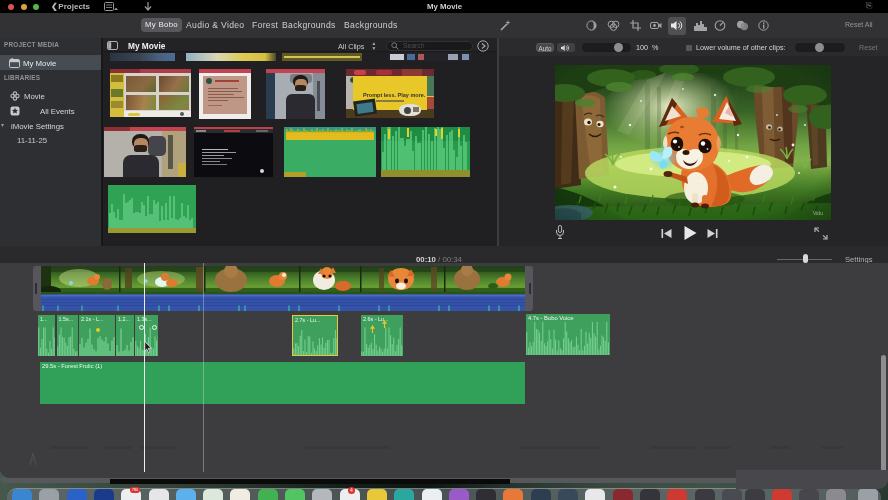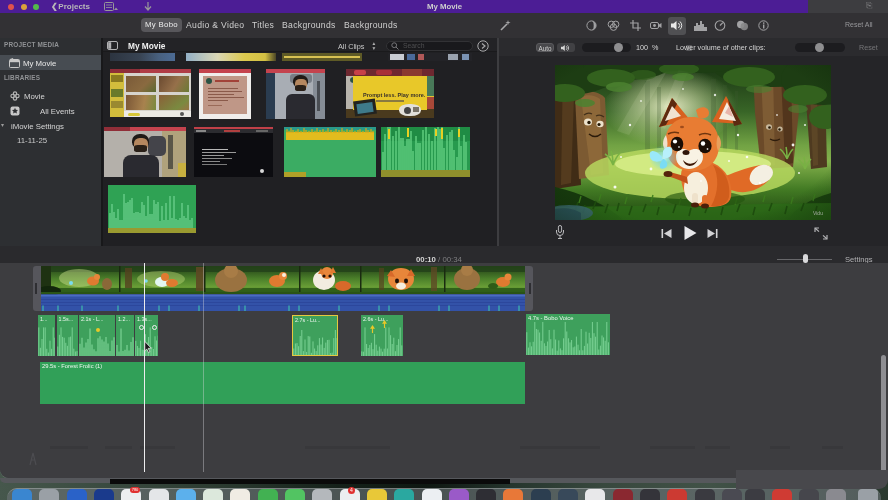--- a/index.html
+++ b/index.html
@@ -6,21 +6,21 @@
   html,body { width:888px; height:500px; overflow:hidden; background:#1e2a22; font-family:"Liberation Sans", sans-serif; }
   .abs { position:absolute; }
   #stage { position:relative; width:888px; height:500px; overflow:hidden; }
   
   #desktop { left:0; top:0; width:888px; height:500px;
     background:linear-gradient(90deg,#46574c 0%,#3c4d42 10%,#2b3a30 25%,#15211a 38%,#0e1711 48%,#26362e 58%,#38483e 68%,#415247 80%,#33433a 92%,#2a392f 100%); }
   #dock { left:7px; top:487.5px; width:874px; height:30px; background:rgba(105,112,116,.66); border-radius:10px; border-top:1px solid rgba(255,255,255,.25); }
   .dicon { position:absolute; top:489px; width:20px; height:20px; border-radius:5px; }
   
   #win { left:0; top:0; width:888px; height:478px; background:#3d3d40; border-radius:0 0 9px 9px; overflow:hidden; box-shadow:0 1px 0 rgba(255,255,255,.12); }
-  #titlebar { left:0; top:0; width:808px; height:13px; background:#4c1d95; }
+  #titlebar { left:0; top:0; width:888px; height:13px; background:#000000; }
   .tl { position:absolute; top:3.5px; width:6px; height:6px; border-radius:50%; }
   #toolrow { left:0; top:13px; width:888px; height:25px; background:#323134; }
   .tab { position:absolute; top:17.5px; height:14px; line-height:14px; font-size:8.6px; color:#cfcfcf; letter-spacing:0.32px; }
   #sidebar { left:0; top:38px; width:101px; height:208px; background:#2d2f32; }
   .sbh { position:absolute; left:4px; font-size:6.4px; font-weight:bold; color:#909295; letter-spacing:.2px; }
   .sbt { position:absolute; font-size:7.8px; color:#d6d6d6; }
   #browser { left:101px; top:38px; width:396px; height:208px; background:#202023; border-left:2px solid #18181a; }
   #bhead { left:103px; top:38px; width:394px; height:14px; background:#232326; border-bottom:1px solid #1a1a1c; }
   
   #volrow { left:499px; top:38px; width:389px; height:18px; background:#2b2b2e; }
@@ -87,21 +87,21 @@
       </svg>
       <svg class="abs" style="left:144px;top:2px;" width="8" height="9" viewBox="0 0 8 9">
         <path d="M4 0 V7 M1 4.5 L4 8 L7 4.5" stroke="#98989a" stroke-width="1.2" fill="none"></path>
       </svg>
       <span class="abs" style="left:427px;top:1.5px;font-size:7.8px;font-weight:bold;color:#cecece;">My Movie</span>
       <span class="abs" style="left:866px;top:1px;color:#8a8a8c;font-size:8px;">⎘</span>
     </div>
     <div id="toolrow" class="abs"></div>
     <div class="tab" style="left:141px;width:41px;background:#58575b;border-radius:4px;text-align:center;color:#ededed;font-size:7.8px;">My Bobo</div>
     <div class="tab" style="left:186px;">Audio &amp; Video</div>
-    <div class="tab" style="left:252px;">Titles</div>
+    <div class="tab" style="left:252px;">Forest</div>
     <div class="tab" style="left:282px;">Backgrounds</div>
     <div class="tab" style="left:344px;">Backgrounds</div>
     <div id="rightIcons">
       <svg class="abs" style="left:498px;top:19px;" width="14" height="14" viewBox="0 0 14 14">
         <path d="M3 11 L9 5" stroke="#a8a8aa" stroke-width="1.6"></path>
         <path d="M10 1 L10.6 3 L12.6 3.6 L10.6 4.2 L10 6.2 L9.4 4.2 L7.4 3.6 L9.4 3 Z" fill="#a8a8aa"></path>
       </svg>
       <svg class="abs" style="left:586px;top:20px;" width="11" height="11" viewBox="0 0 11 11">
         <circle cx="5.5" cy="5.5" r="4.6" fill="none" stroke="#a2a2a4" stroke-width="1"></circle>
         <path d="M5.5 1 A4.5 4.5 0 0 1 5.5 10 A2.2 4.5 0 0 0 5.5 1" fill="#a2a2a4"></path>
@@ -333,21 +333,21 @@
       <div class="abs" style="left:556.5px;top:42.5px;width:18px;height:9.5px;background:#414144;border-radius:3px;"></div>
       <svg class="abs" style="left:561px;top:44.5px;" width="9" height="6" viewBox="0 0 9 6">
         <path d="M0 1.8 L1.8 1.8 L3.8 0 L3.8 6 L1.8 4.2 L0 4.2 Z" fill="#d8d8d8"></path>
         <path d="M5.2 1.2 A2.3 2.3 0 0 1 5.2 4.8" stroke="#d8d8d8" stroke-width="0.8" fill="none"></path>
         <path d="M6.4 0.3 A3.6 3.6 0 0 1 6.4 5.7" stroke="#d8d8d8" stroke-width="0.8" fill="none"></path>
       </svg>
       <div class="abs" style="left:582px;top:42.5px;width:49px;height:9px;background:#1c1c1f;border-radius:4.5px;"></div>
       <div class="abs" style="left:614px;top:42.5px;width:9px;height:9px;background:#8e8e90;border-radius:50%;"></div>
       <div class="abs" style="left:636px;top:43px;font-size:7.2px;color:#d8d8d8;">100&nbsp; %</div>
       <div class="abs" style="left:686px;top:44.5px;width:6px;height:6px;background:#57575a;border-radius:1px;"></div>
-      <div class="abs" style="left:676px;top:43px;font-size:7.2px;color:#d4d4d4;text-align:right;">Lower volume of other clips:</div>
+      <div class="abs" style="left:696px;top:43px;font-size:7.2px;color:#d4d4d4;text-align:right;">Lower volume of other clips:</div>
       <div class="abs" style="left:795px;top:42.5px;width:50px;height:9px;background:#1c1c1f;border-radius:4.5px;"></div>
       <div class="abs" style="left:815px;top:42.5px;width:9px;height:9px;background:#8e8e90;border-radius:50%;"></div>
       <div class="abs" style="left:859px;top:43px;font-size:7.2px;color:#767678;">Reset</div>
     </div>
     <div id="preview" class="abs"></div>
     <div id="foxhost" class="abs" style="left:555px;top:65px;width:276px;height:155px;overflow:hidden;">
     <svg width="276" height="155" viewBox="0 0 276 155">
       <defs>
         <linearGradient id="sky" x1="0" y1="0" x2="0" y2="1">
           <stop offset="0" stop-color="#1a3413"></stop>

